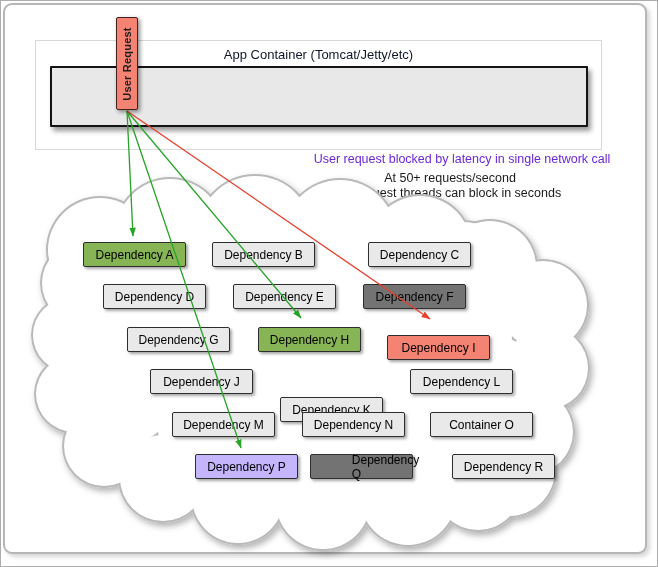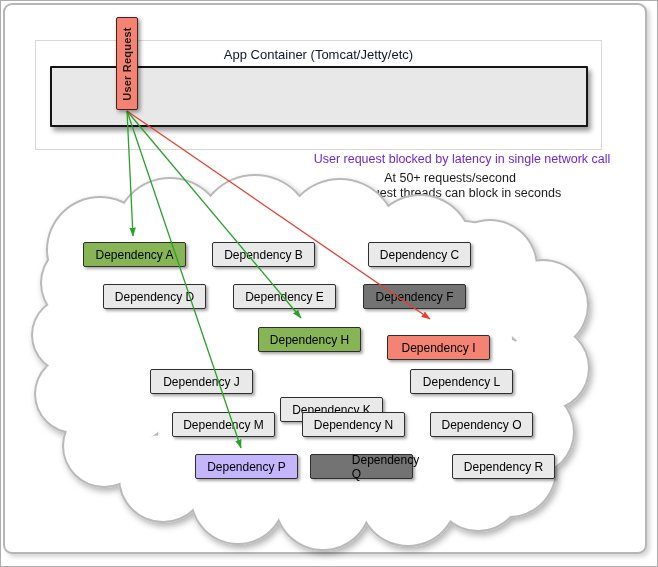--- a/index.html
+++ b/index.html
@@ -147,28 +147,29 @@
       </g>
   </svg>
 
   <div class="layer dep-layer">
       <div class="dep" style="left: 83px; top: 242px; background: rgb(135, 181, 86);">Dependency A</div>
       <div class="dep" style="left: 212px; top: 242px; background: rgb(233, 233, 233);">Dependency B</div>
       <div class="dep" style="left: 340px; top: 242px; background: rgb(233, 233, 233); margin-left: 28px;">Dependency C</div>
       <div class="dep" style="left: 103px; top: 284px; background: rgb(233, 233, 233);">Dependency D</div>
       <div class="dep" style="left: 233px; top: 284px; background: rgb(233, 233, 233);">Dependency E</div>
       <div class="dep" style="left: 363px; top: 284px; background: #737373;">Dependency F</div>
+      <div class="dep" style="left: 127px; top: 327px; background: rgb(233, 233, 233);">Dependency G</div>
       <div class="dep" style="left: 258px; top: 327px; background: rgb(135, 181, 86);">Dependency H</div>
       <div class="dep" style="left: 387px; top: 335px; background: rgb(244, 131, 116);">Dependency I</div>
       <div class="dep" style="left: 150px; top: 369px; background: rgb(233, 233, 233);">Dependency J</div>
       <div class="dep" style="left: 280px; top: 369px; background: rgb(233, 233, 233); margin-top: 28px;">Dependency K</div>
       <div class="dep" style="left: 410px; top: 369px; background: rgb(233, 233, 233);">Dependency L</div>
       <div class="dep" style="left: 172px; top: 412px; background: rgb(233, 233, 233);">Dependency M</div>
       <div class="dep" style="left: 302px; top: 412px; background: rgb(233, 233, 233);">Dependency N</div>
-      <div class="dep" style="left: 430px; top: 412px; background: rgb(233, 233, 233);">Dependency O</div>
+      <div class="dep" style="left: 430px; top: 412px; background: rgb(233, 233, 233);">Container O</div>
       <div class="dep" style="left: 195px; top: 454px; background: #c4b5fd;">Dependency P</div>
       <div class="dep" style="left: 310px; top: 454px; background: #737373; padding-left: 48px;">Dependency Q</div>
       <div class="dep" style="left: 452px; top: 454px; background: rgb(233, 233, 233);">Dependency R</div>
     </div>
 
   <svg class="fullsvg arrows-svg" viewBox="0 0 658 567">
     <defs>
       <marker id="head-green" orient="auto" markerWidth="8" markerHeight="6" refX="6.5" refY="2.5">
         <path id="head-green-path" d="M0,0 L7,2.5 L0,5 Z" fill="#27a327"></path>
       </marker>

